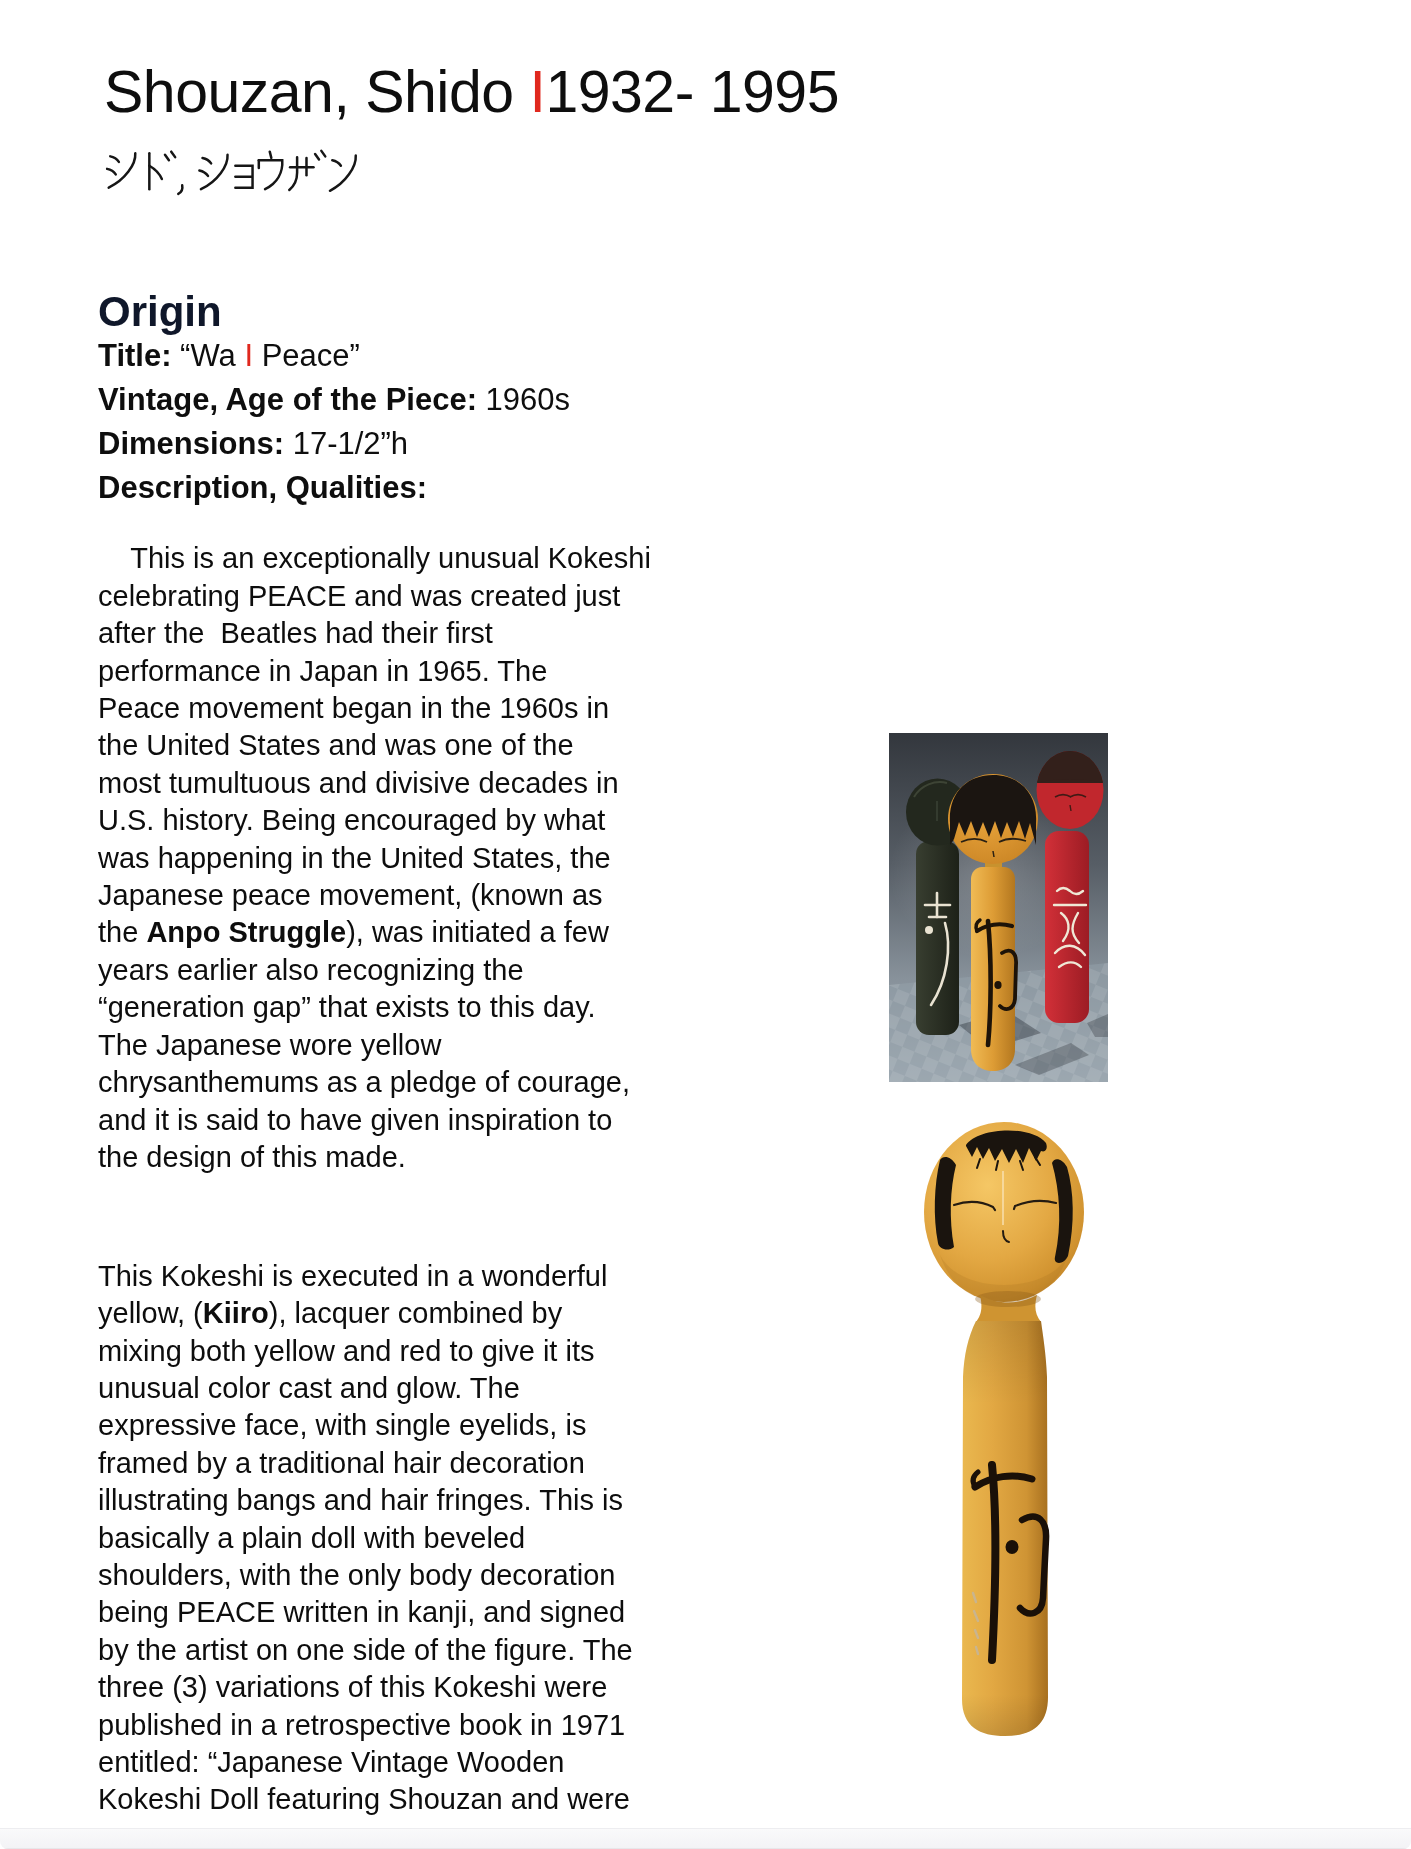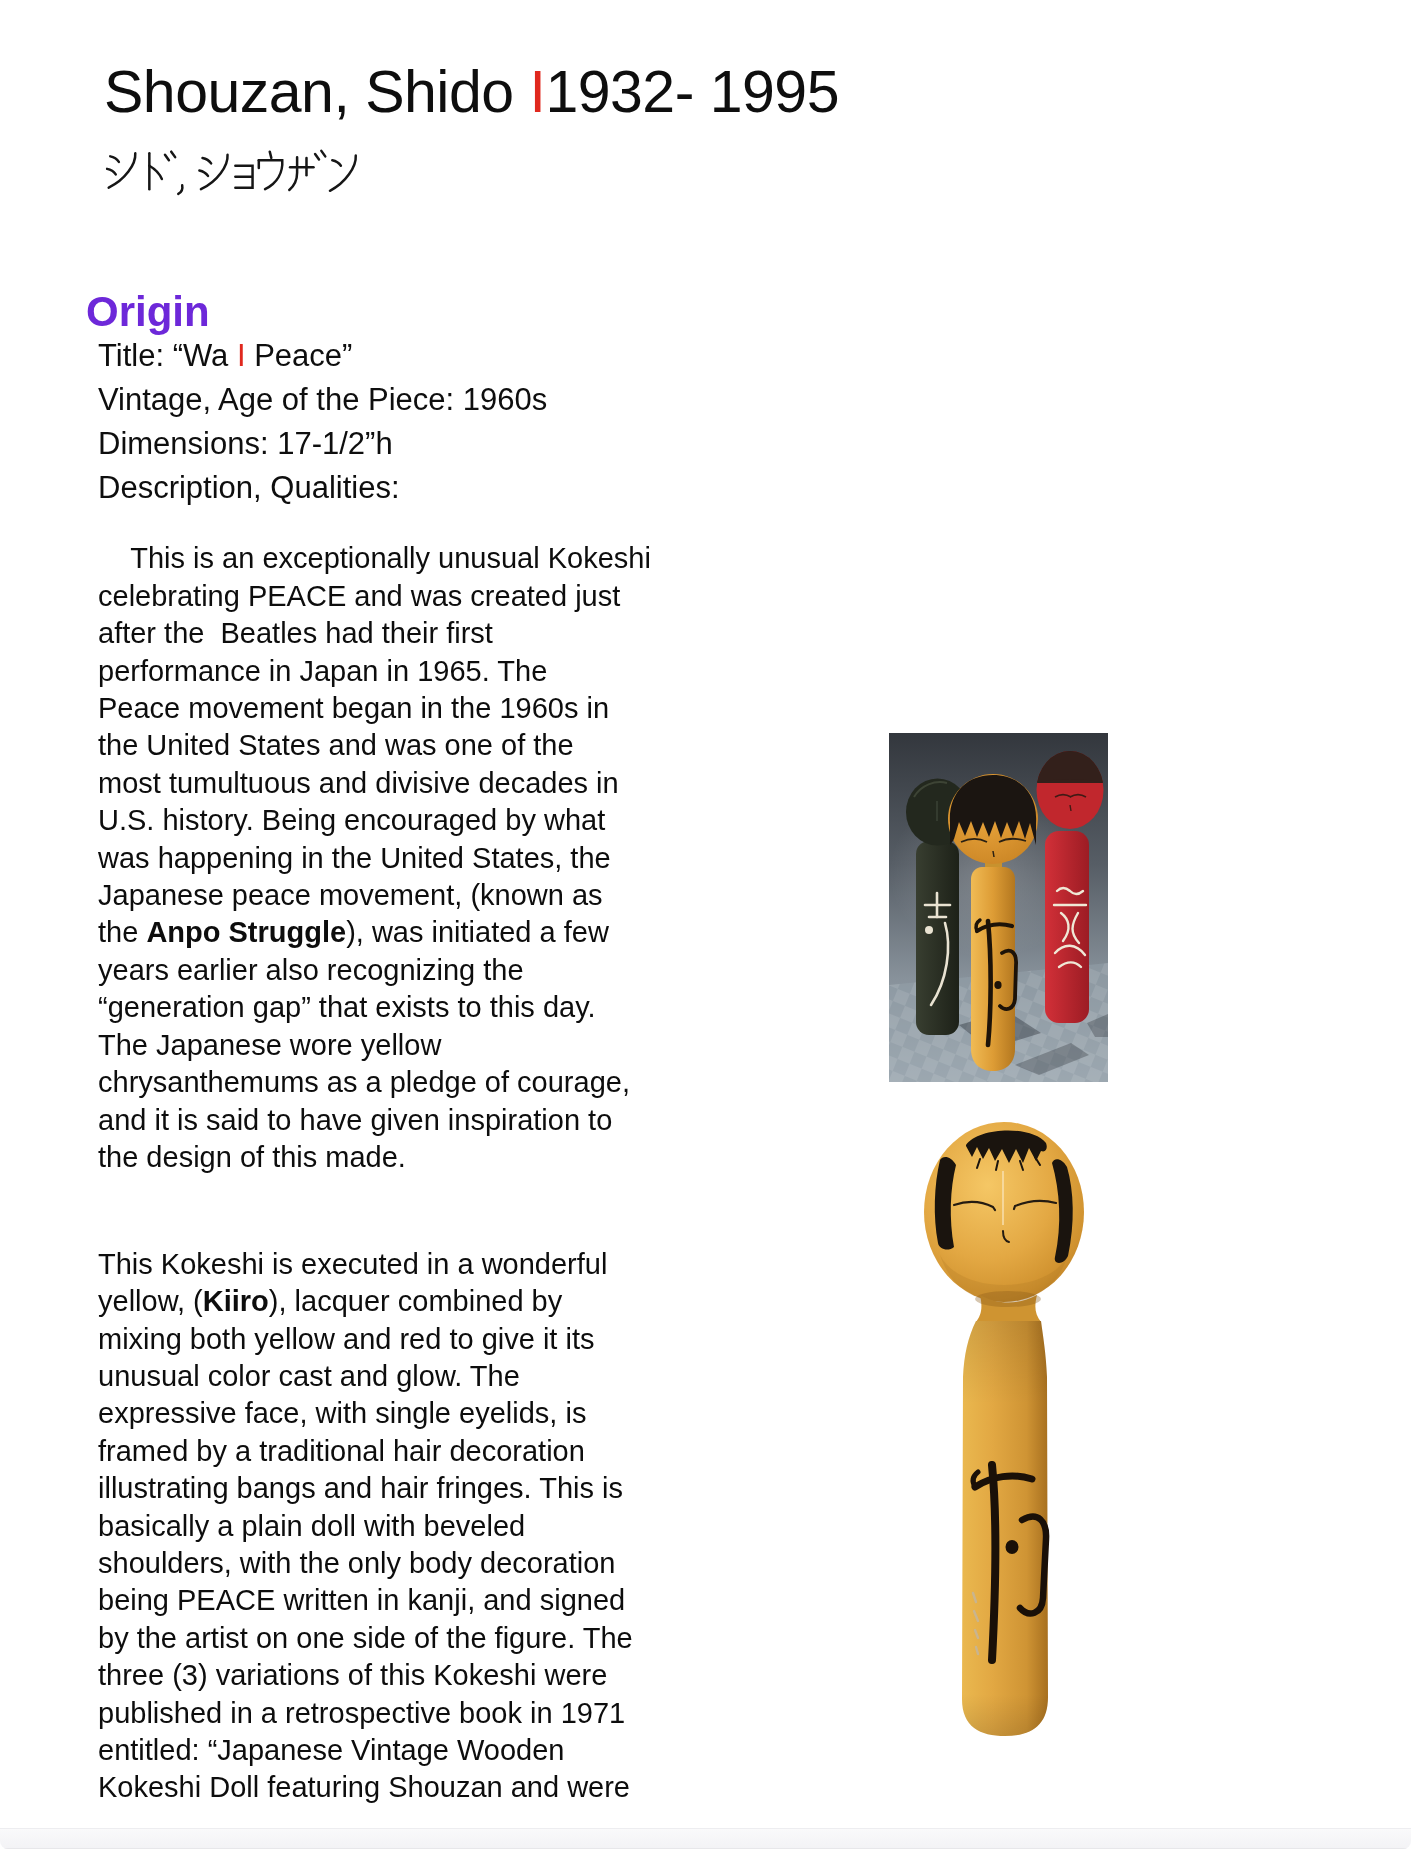--- a/index.html
+++ b/index.html
@@ -18,37 +18,37 @@
     font-size:59px;
     font-weight:400;
     letter-spacing:-0.5px;
     white-space:nowrap;
     color:#0e0e0e;
   }
   .red{color:#e0281e;}
   .title .red-bar{font-weight:400;}
   .subtitle-svg{left:104px;top:146px;}
   .origin-heading{
-    left:86px;top:288px;
+    left:98px;top:288px;
     font-size:42px;font-weight:700;
-    color:#6d28d9;
+    color:#0f172a;
   }
   .fields{
     left:98px;top:334px;
     font-size:31px;line-height:44px;
     width:640px;
   }
-  .fields b{font-weight:400;text-align:center;}
+  .fields b{font-weight:700;text-align:center;}
   .bodycol{
     font-size:29px;line-height:37.4px;
     white-space:pre-wrap;
     color:#0d0d0d;
   }
   .leftcol{left:98px;top:503px;width:648px;}
-  .leftcol .para2{display:block;margin-top:32px;}
+  .leftcol .para2{display:block;margin-top:44px;}
   .rightcol{left:747px;top:503px;width:640px;}
   b.inline-bold{font-weight:700;}
   .photo1{
     left:889px;top:733px;width:219px;height:349px;
   }
   .photo2{
     left:880px;top:1115px;width:290px;height:734px;
   }
   .bottom-bar{
     left:0;top:1828px;width:1411px;height:21px;

